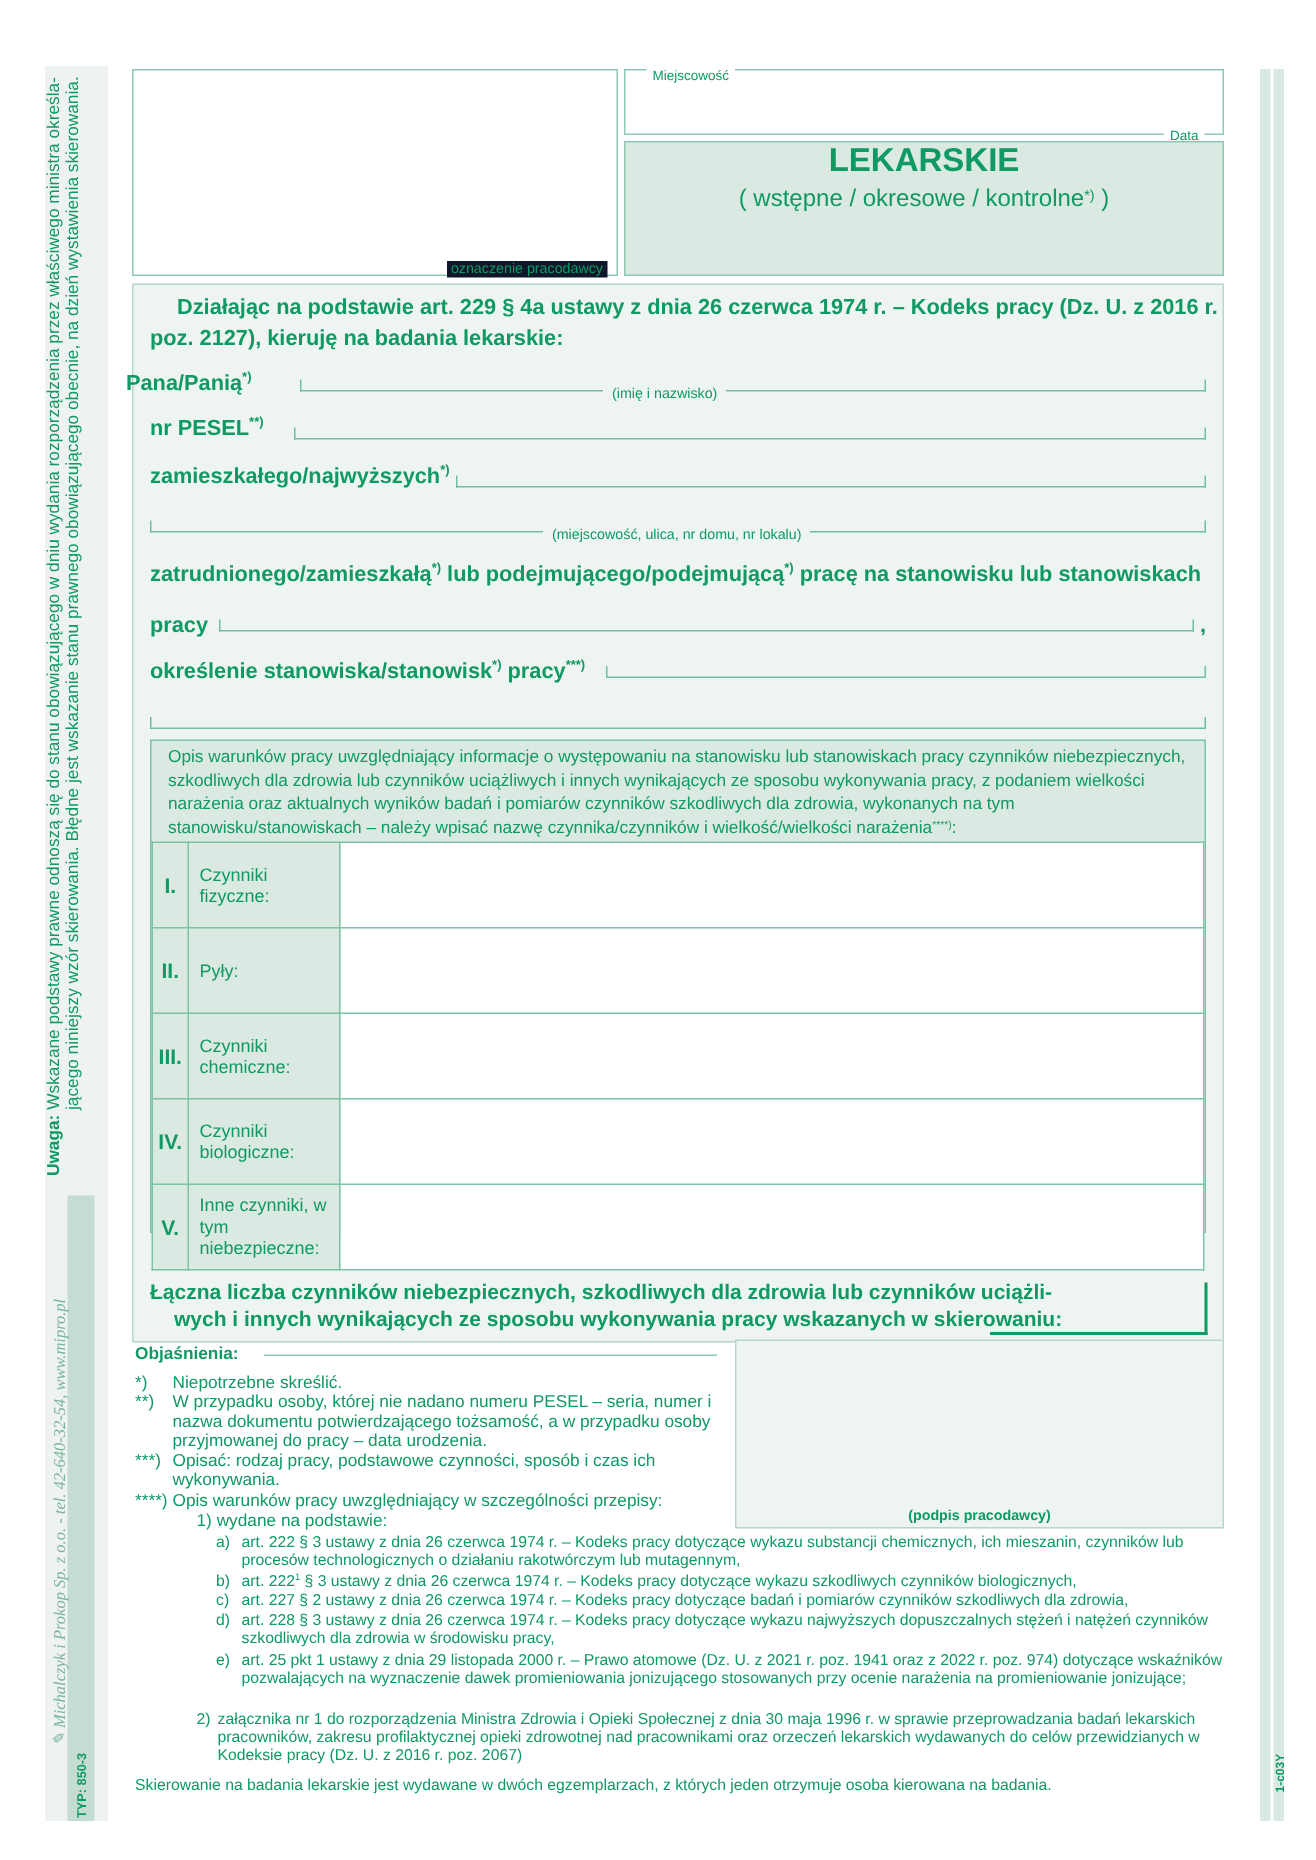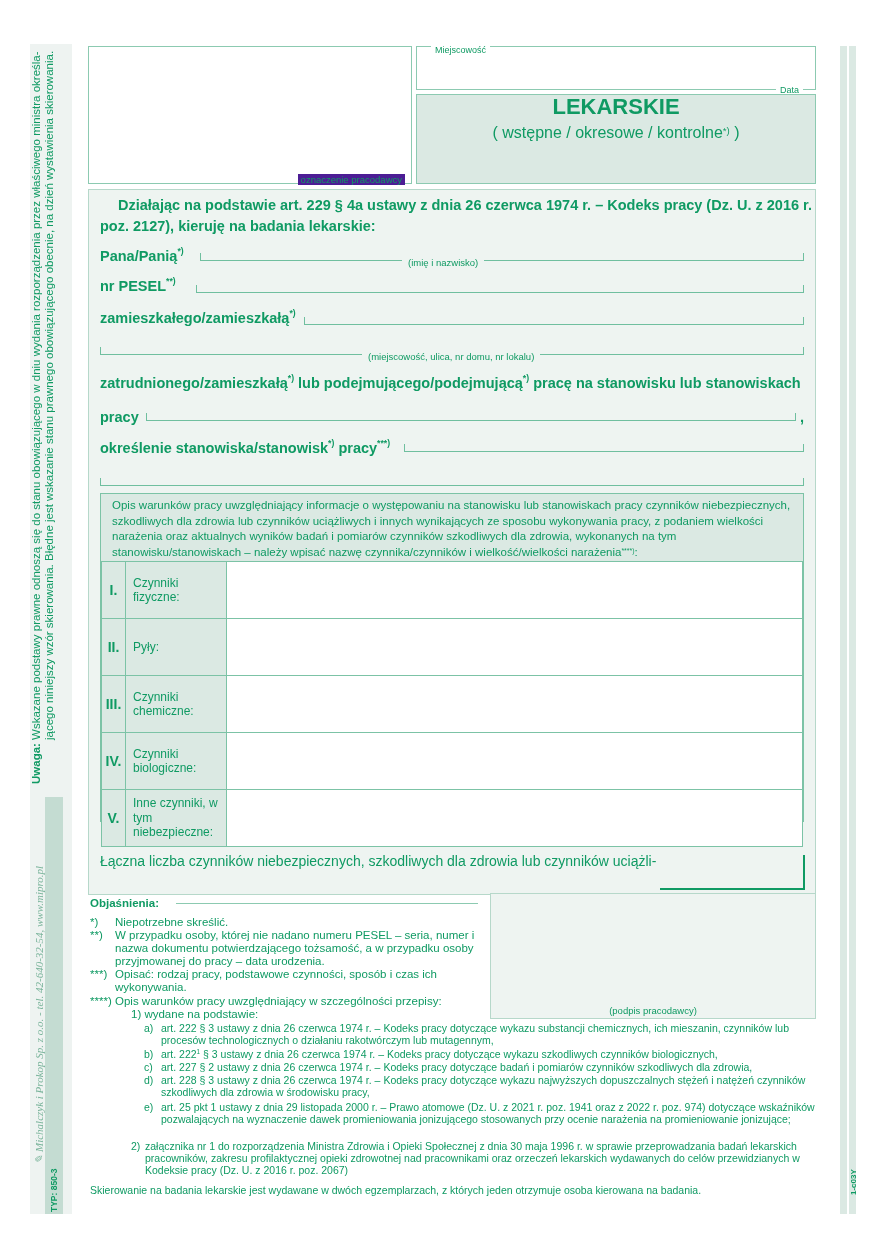--- a/index.html
+++ b/index.html
@@ -26,21 +26,21 @@
   #pub-text .publisher { font-family: "Liberation Serif", serif; font-size: 11px; color: #7ab49b; font-style: italic; position:absolute; left: 48px; top: 3px; white-space: nowrap;}
   #pub-text .typ { font-size: 8.5px; font-weight: bold; color: #0f9a63; position: absolute; left: 0; top: 19px; white-space: nowrap; }
 
   
   #right-strip-1 { left: 840px; top: 46px; width: 7px; height: 1168px; background: #dbe9e3; }
   #right-strip-2 { left: 849px; top: 46px; width: 7px; height: 1168px; background: #dbe9e3; }
   #right-code { left: 849px; top: 1195px; transform: rotate(-90deg); transform-origin: 0 0; font-size: 8px; font-weight: bold; color: #0f9a63; white-space: nowrap; }
 
   
   #employer-box { left: 88px; top: 46px; width: 322px; height: 136px; border: 1px solid #8ccab1; }
-  #employer-label { right: 6px; bottom: -2px; font-size: 9.5px; color: #0f9a63; background: #4c1d95; padding: 0 3px; }
+  #employer-label { right: 6px; bottom: -2px; font-size: 9.5px; color: #0f9a63; background: #0f172a; padding: 0 3px; }
   #place-box { left: 416px; top: 46px; width: 398px; height: 42px; border: 1px solid #8ccab1; }
   #place-label { left: 14px; top: -2px; font-size: 9px; background: #fff; padding: 0 4px; }
   #date-label { right: 12px; bottom: -6px; font-size: 9px; background: #fff; padding: 0 4px; }
   #title-box { left: 416px; top: 94px; width: 398px; height: 88px; border: 1px solid #8ccab1; background: #dbe9e3; text-align: center; }
   #title-line1 { font-size: 22px; font-weight: bold; line-height: 24px; margin-top: 9px; }
   #title-line2 { font-size: 22px; font-weight: bold; line-height: 24px; }
   #title-sub { font-size: 16px; line-height: 20px; margin-top: 4px; }
 
   
   #main-panel { left: 88px; top: 189px; width: 726px; height: 704px; border: 1px solid #b6d8ca; background: #eef4f1; }
@@ -50,25 +50,25 @@
 
   
   #factors-box { left: 100px; top: 493px; width: 702px; height: 327px; border: 1px solid #7cc3a6; background: #dbe9e3; }
   #factors-desc { left: 112px; top: 498px; width: 690px; font-size: 11.5px; line-height: 15.5px; color: #0f9a63; }
   #factors-table { left: 101px; top: 561px; width: 702px; border-collapse: collapse; }
   #factors-table td { border: 1px solid #7cc3a6; height: 56px; padding: 0; }
   #factors-table td.num { width: 23px; text-align: center; font-weight: bold; font-size: 14px; background: #dbe9e3; }
   #factors-table td.label { width: 93px; font-size: 12px; line-height: 14.5px; padding-left: 7px; background: #dbe9e3; }
   #factors-table td.val { background: #ffffff; }
 
-  #total-label { left: 100px; top: 852px; font-size: 14px; line-height: 18px; font-weight: normal; }
+  #total-label { left: 100px; top: 852px; font-size: 14px; line-height: 18px; font-weight: bold; }
   #total-box { left: 660px; top: 855px; width: 143px; height: 33px; border-right: 2px solid #0f9a63; border-bottom: 2px solid #0f9a63; }
 
   
-  #sign-box { left: 490px; top: 893px; width: 324px; height: 124px; border: 1px solid #b6d8ca; background: #eef4f1; }
+  #sign-box { left: 490px; top: 893px; width: 324px; height: 124px; border: 1px solid #b6d8ca; background: #eef4f1; font-weight: bold; }
   #sign-label { left: 0; width: 100%; bottom: 2px; text-align: center; font-size: 9.5px; }
 
   
   #expl-title { left: 90px; top: 897px; font-size: 11.5px; font-weight: bold; }
   #expl-title-line { left: 176px; top: 903px; width: 302px; border-top: 1px solid #8ccab1; }
   .expl { font-size: 11.5px; line-height: 12.8px; color: #0f9a63; position: absolute; }
   .expl .mk { position: absolute; left: 0; top: 0; }
   .fn { font-size: 10.5px; line-height: 12.1px; color: #0f9a63; position: absolute; }
   #final-note { left: 90px; top: 1184px; font-size: 10.5px; }
 </style>
@@ -103,28 +103,28 @@
 <div id="title-box" class="abs">
   <div id="title-line2">LEKARSKIE</div>
   <div id="title-sub"><span>( wstępne / okresowe / kontrolne</span><sup>*)</sup><span> )</span></div>
 </div>
 
 <div id="main-panel" class="abs"></div>
 
 <div class="abs main-text" style="left:118px; top:197px;">Działając na podstawie art. 229 § 4a ustawy z dnia 26 czerwca 1974 r. – Kodeks pracy (Dz. U. z 2016 r.</div>
 <div class="abs main-text" style="left:100px; top:218px;">poz. 2127), kieruję na badania lekarskie:</div>
 
-<div class="abs main-text" style="left:100px; top:248px;"><span>Pana/Panią</span><sup>*)</sup></div>
+<div class="abs main-text" style="left:84px; top:248px;"><span>Pana/Panią</span><sup>*)</sup></div>
 <div class="fill-line" style="left:200px; top:253px; width:602px;"></div>
 <span class="hint" style="left:402px; top:257px;">(imię i nazwisko)</span>
 
 <div class="abs main-text" style="left:100px; top:278px;"><span>nr PESEL</span><sup>**)</sup></div>
 <div class="fill-line" style="left:196px; top:285px; width:606px;"></div>
 
-<div class="abs main-text" style="left:100px; top:310px;"><span>zamieszkałego/zamieszkałą</span><sup>*)</sup></div>
+<div class="abs main-text" style="left:100px; top:310px;"><span>zamieszkałego/najwyższych</span><sup>*)</sup></div>
 <div class="fill-line" style="left:304px; top:317px; width:498px;"></div>
 
 <div class="fill-line" style="left:100px; top:347px; width:702px;"></div>
 <span class="hint" style="left:345px; top:351px;margin-left:17px;">(miejscowość, ulica, nr domu, nr lokalu)</span>
 
 <div class="abs main-text" style="left:100px; top:375px;"><span>zatrudnionego/zamieszkałą</span><sup>*)</sup><span> lub podejmującego/podejmującą</span><sup>*)</sup><span> pracę na stanowisku lub stanowiskach</span></div>
 
 <div class="abs main-text" style="left:100px; top:409px;">pracy</div>
 <div class="fill-line" style="left:146px; top:413px; width:648px;"></div>
 <div class="abs main-text" style="left:800px; top:409px;">,</div>
@@ -161,20 +161,21 @@
   <tr>
     <td class="num">V.</td>
     <td class="label">Inne czynniki, w tym niebezpieczne:</td>
     <td class="val"></td>
   </tr>
 </tbody>
   </table>
 
 <div id="total-label" class="abs">
   <div>Łączna liczba czynników niebezpiecznych, szkodliwych dla zdrowia lub czynników uciążli-</div>
+  <div style="padding-left:16px">wych i innych wynikających ze sposobu wykonywania pracy wskazanych w skierowaniu:</div>
 </div>
 <div id="total-box" class="abs"></div>
 
 <div id="sign-box" class="abs">
   <div id="sign-label" class="abs">(podpis pracodawcy)</div>
 </div>
 
 <div id="expl-title" class="abs">Objaśnienia:</div>
 <div id="expl-title-line" class="abs"></div>
 

